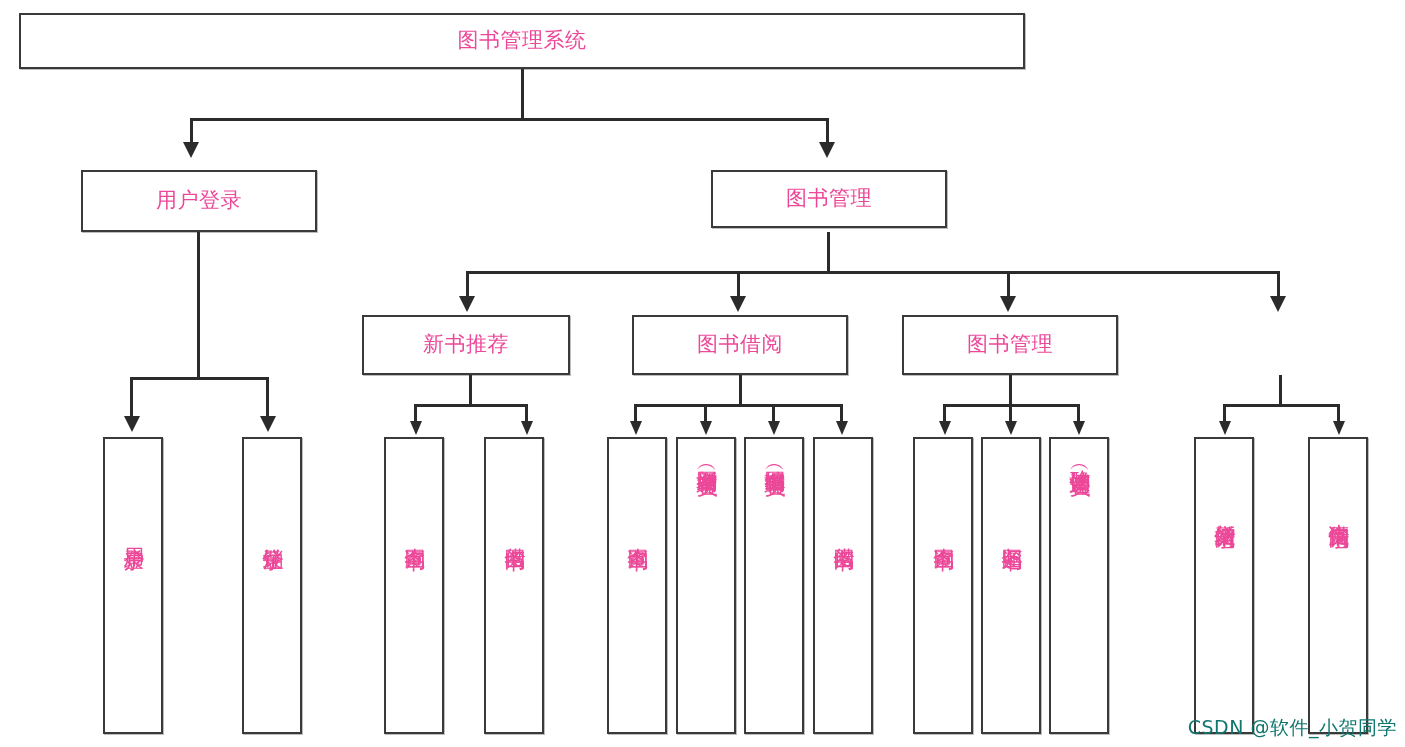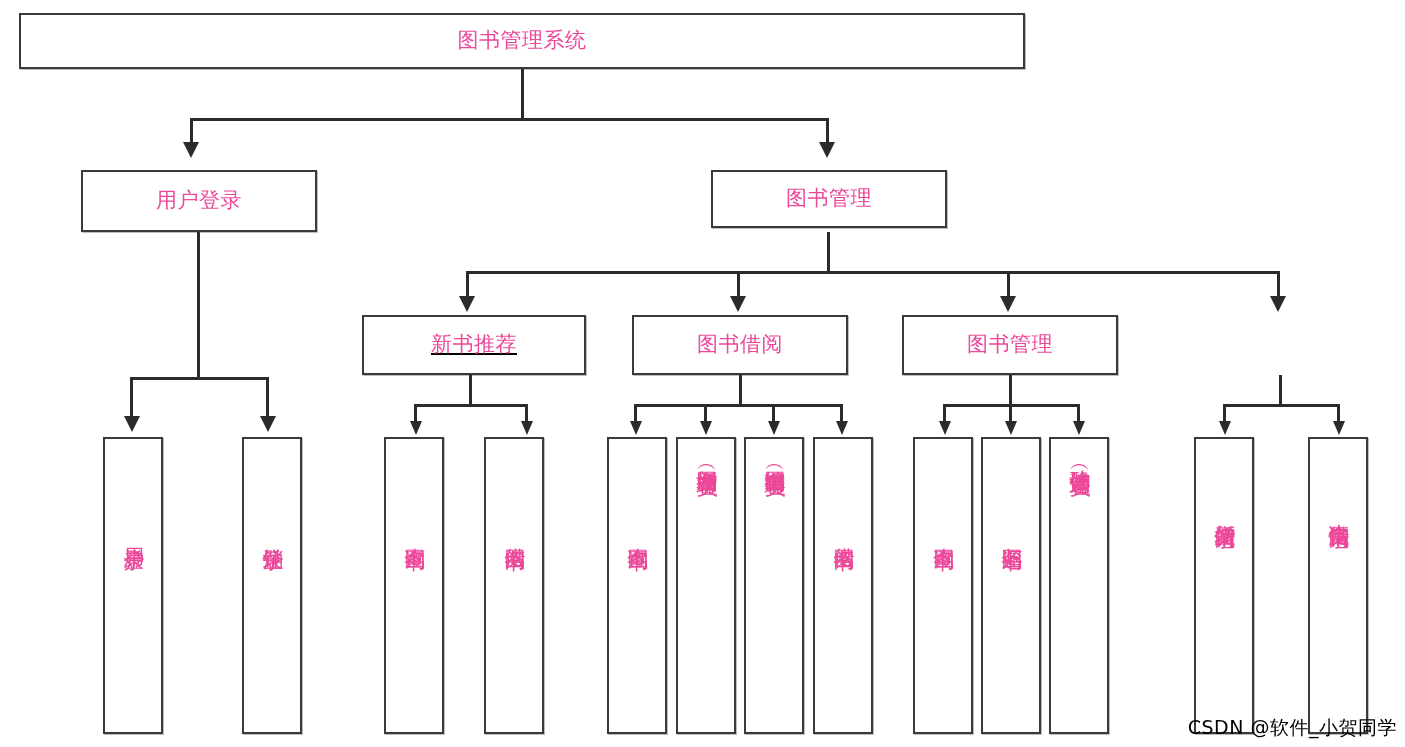--- a/index.html
+++ b/index.html
@@ -76,21 +76,21 @@
   .arrow.thin {
     border-left-width: 6px;
     border-right-width: 6px;
     border-top-width: 14px;
   }
 
   #watermark {
     position: absolute;
     right: 8px;
     bottom: 6px;
-    color: #000000;
+    color: #0f766e;
     font-size: 19px;
     letter-spacing: 0.5px;
     white-space: nowrap;
     pointer-events: none;
   }
 </style>
 </head>
 <body>
 
 <div id="canvas">
@@ -125,21 +125,21 @@
   <div class="h-line" style="left:466px; top:271px; width:814px;"></div>
   <div class="v-line" style="left:466px; top:271px; width:3px; height:27px;"></div>
   <div class="arrow" style="left:459px; top:296px;"></div>
   <div class="v-line" style="left:737px; top:271px; width:3px; height:27px;"></div>
   <div class="arrow" style="left:730px; top:296px;"></div>
   <div class="v-line" style="left:1007px; top:271px; width:3px; height:27px;"></div>
   <div class="arrow" style="left:1000px; top:296px;"></div>
   <div class="v-line" style="left:1277px; top:271px; width:3px; height:27px;"></div>
   <div class="arrow" style="left:1270px; top:296px;"></div>
 
-  <div class="node" style="left:362px; top:315px; width:224px; height:60px;text-decoration:underline;">
+  <div class="node" style="left:362px; top:315px; width:208px; height:60px;">
     <span class="node-label">新书推荐</span>
   </div>
   <div class="node" style="left:632px; top:315px; width:216px; height:60px;">
     <span class="node-label">图书借阅</span>
   </div>
   <div class="node" style="left:902px; top:315px; width:216px; height:60px;">
     <span class="node-label">图书管理</span>
   </div>
 
   <div class="v-line" style="left:469px; top:375px; width:3px; height:31px;"></div>

